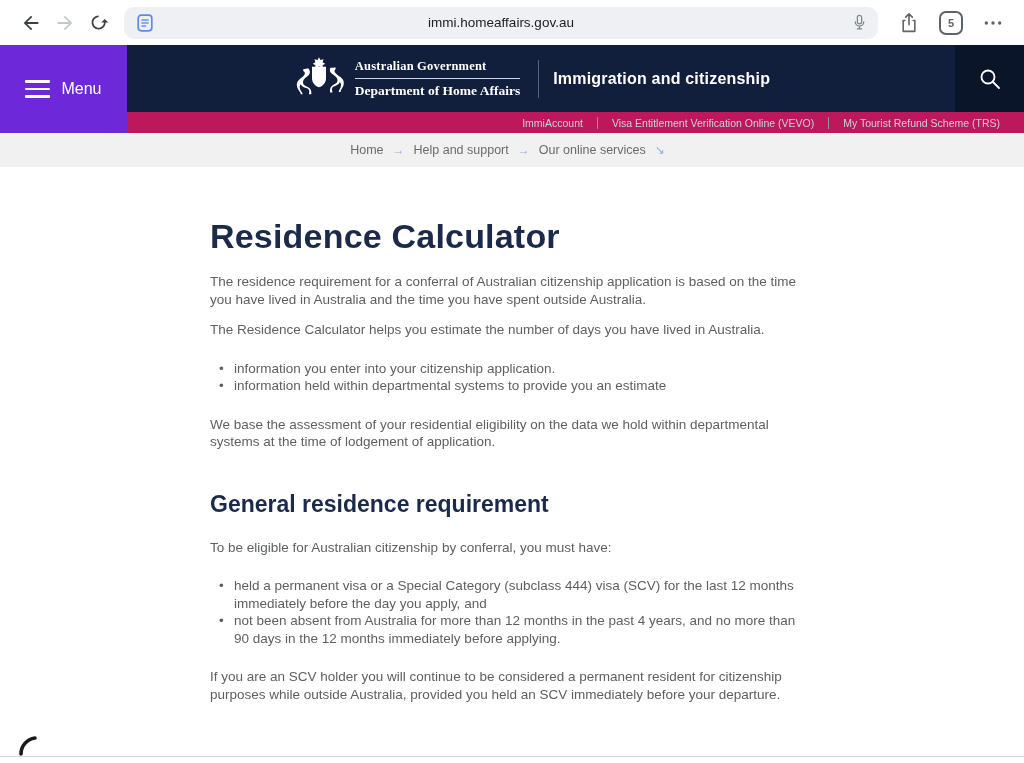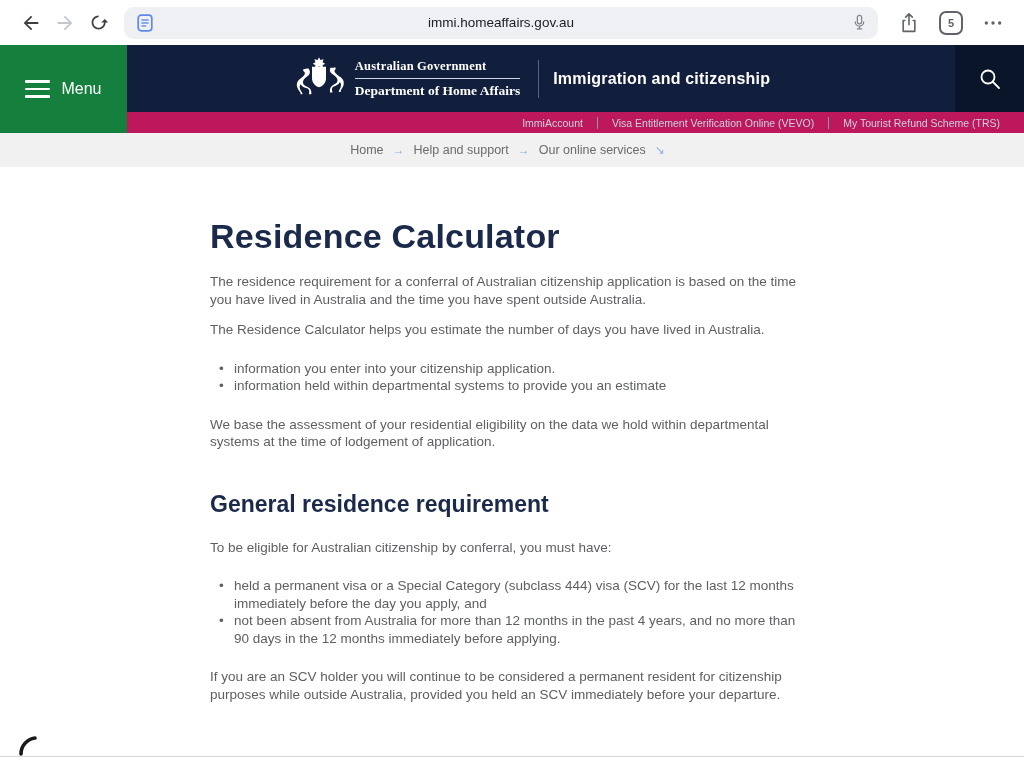--- a/index.html
+++ b/index.html
@@ -14,21 +14,21 @@
     display:flex; align-items:center; padding:0 10px; position:relative; }
   .reader-badge { width:22px; height:22px; border-radius:5px; display:flex; align-items:center; justify-content:center; }
   .url-text { position:absolute; left:0; right:0; text-align:center; font-size:13.5px; color:#202124; }
   .omni-right { margin-left:auto; display:flex; align-items:center; z-index:1; }
   .tb-right { display:flex; align-items:center; gap:8px; flex:0 0 auto; }
   .tab-counter { width:24px; height:24px; border:2px solid #5f6368; border-radius:7px;
     display:flex; align-items:center; justify-content:center; font-size:11px; font-weight:700; color:#5f6368; }
 
   
   .site-header { position:relative; height:88px; background:#111e3c; }
-  .menu-btn { position:absolute; left:0; top:0; width:127px; height:88px; background:#15803d;
+  .menu-btn { position:absolute; left:0; top:0; width:127px; height:88px; background:#6d28d9;
     display:flex; align-items:center; justify-content:center; gap:11px; cursor:pointer; }
   .hamburger { display:flex; flex-direction:column; gap:5px; }
   .hamburger span { display:block; width:25px; height:2.5px; background:#fff; border-radius:1px; }
   .menu-label { color:#fff; font-size:16px; }
   .header-row1 { margin-left:127px; height:67px; display:flex; align-items:center; position:relative; }
   .brand-wrap { display:flex; align-items:center; margin:16px auto; padding-right:90px; }
   .crest { width:56px; height:46px; flex:0 0 auto; }
   .gov-text { margin-left:8px; color:#fff; font-family:"Liberation Serif", serif; font-weight:700; }
   .gov-line1 { font-size:12.5px; letter-spacing:.2px; padding-bottom:4px; border-bottom:1px solid #cfd6e2; }
   .gov-line2 { font-size:13.5px; padding-top:4px; }

